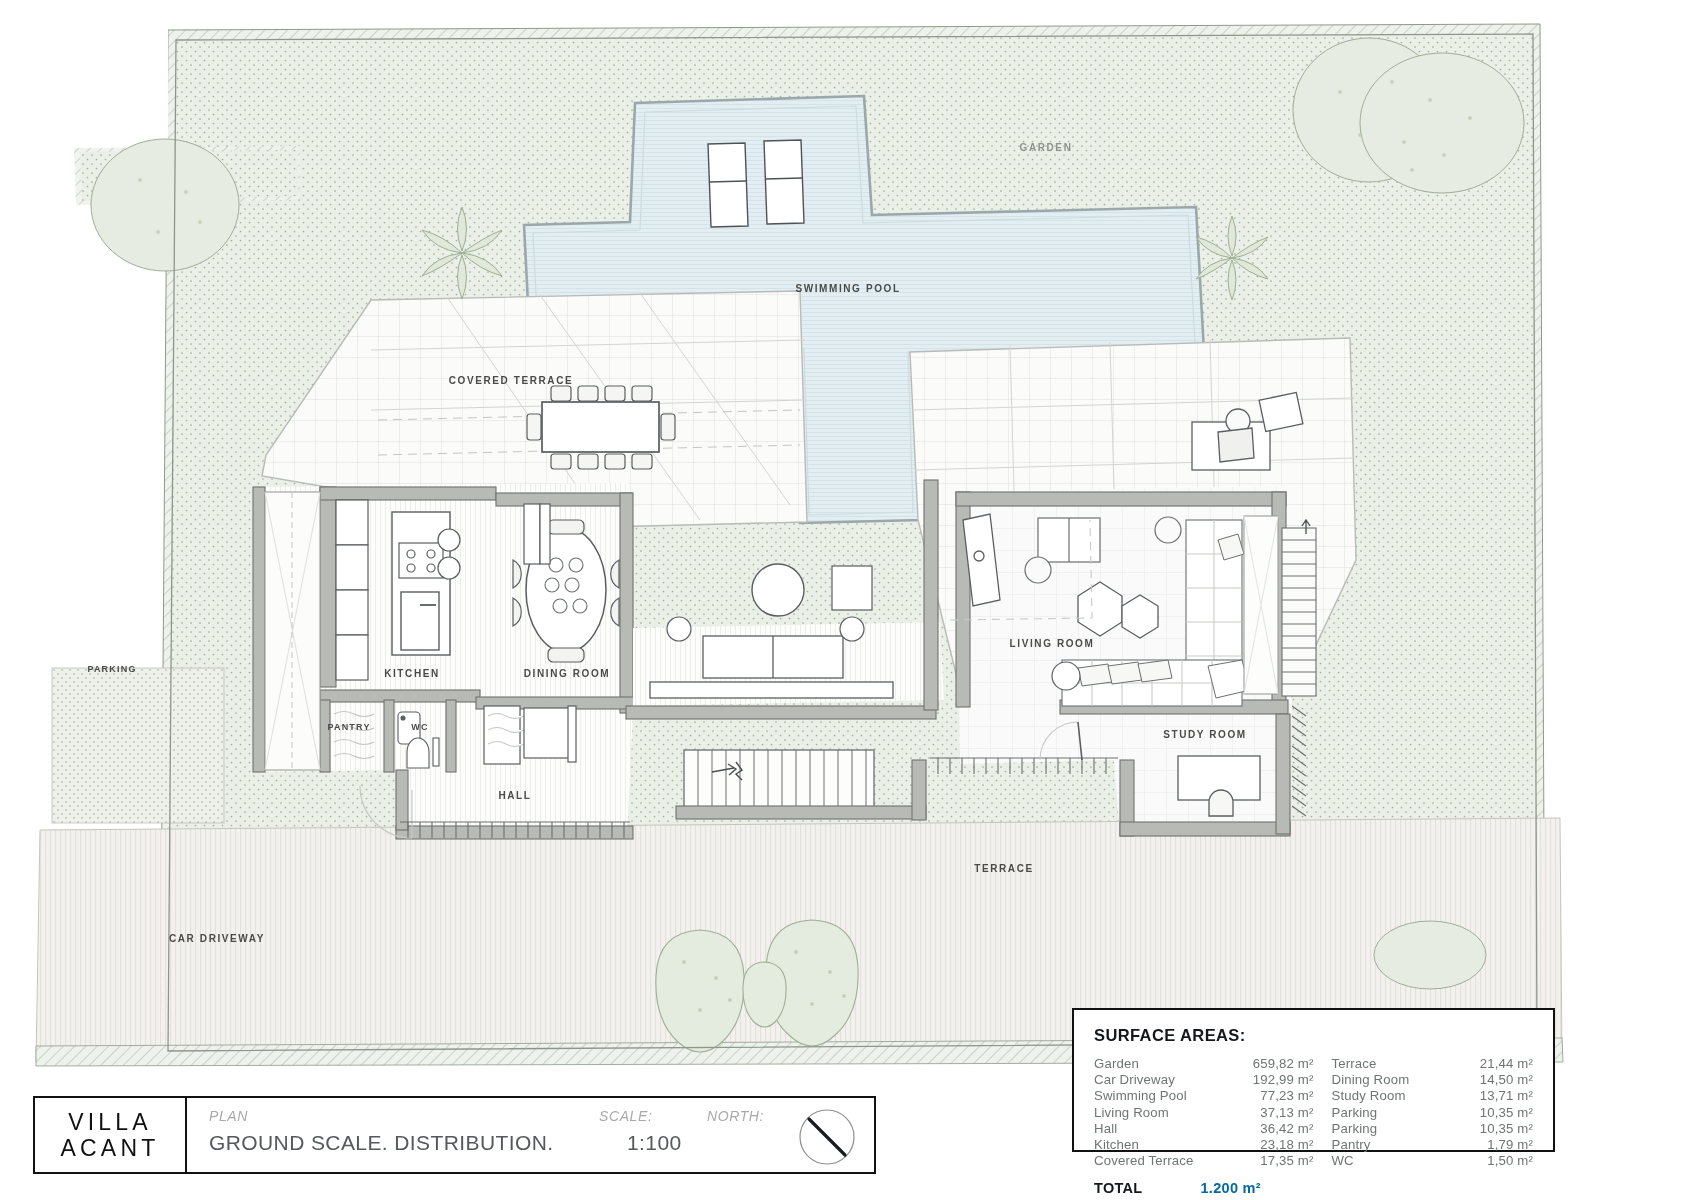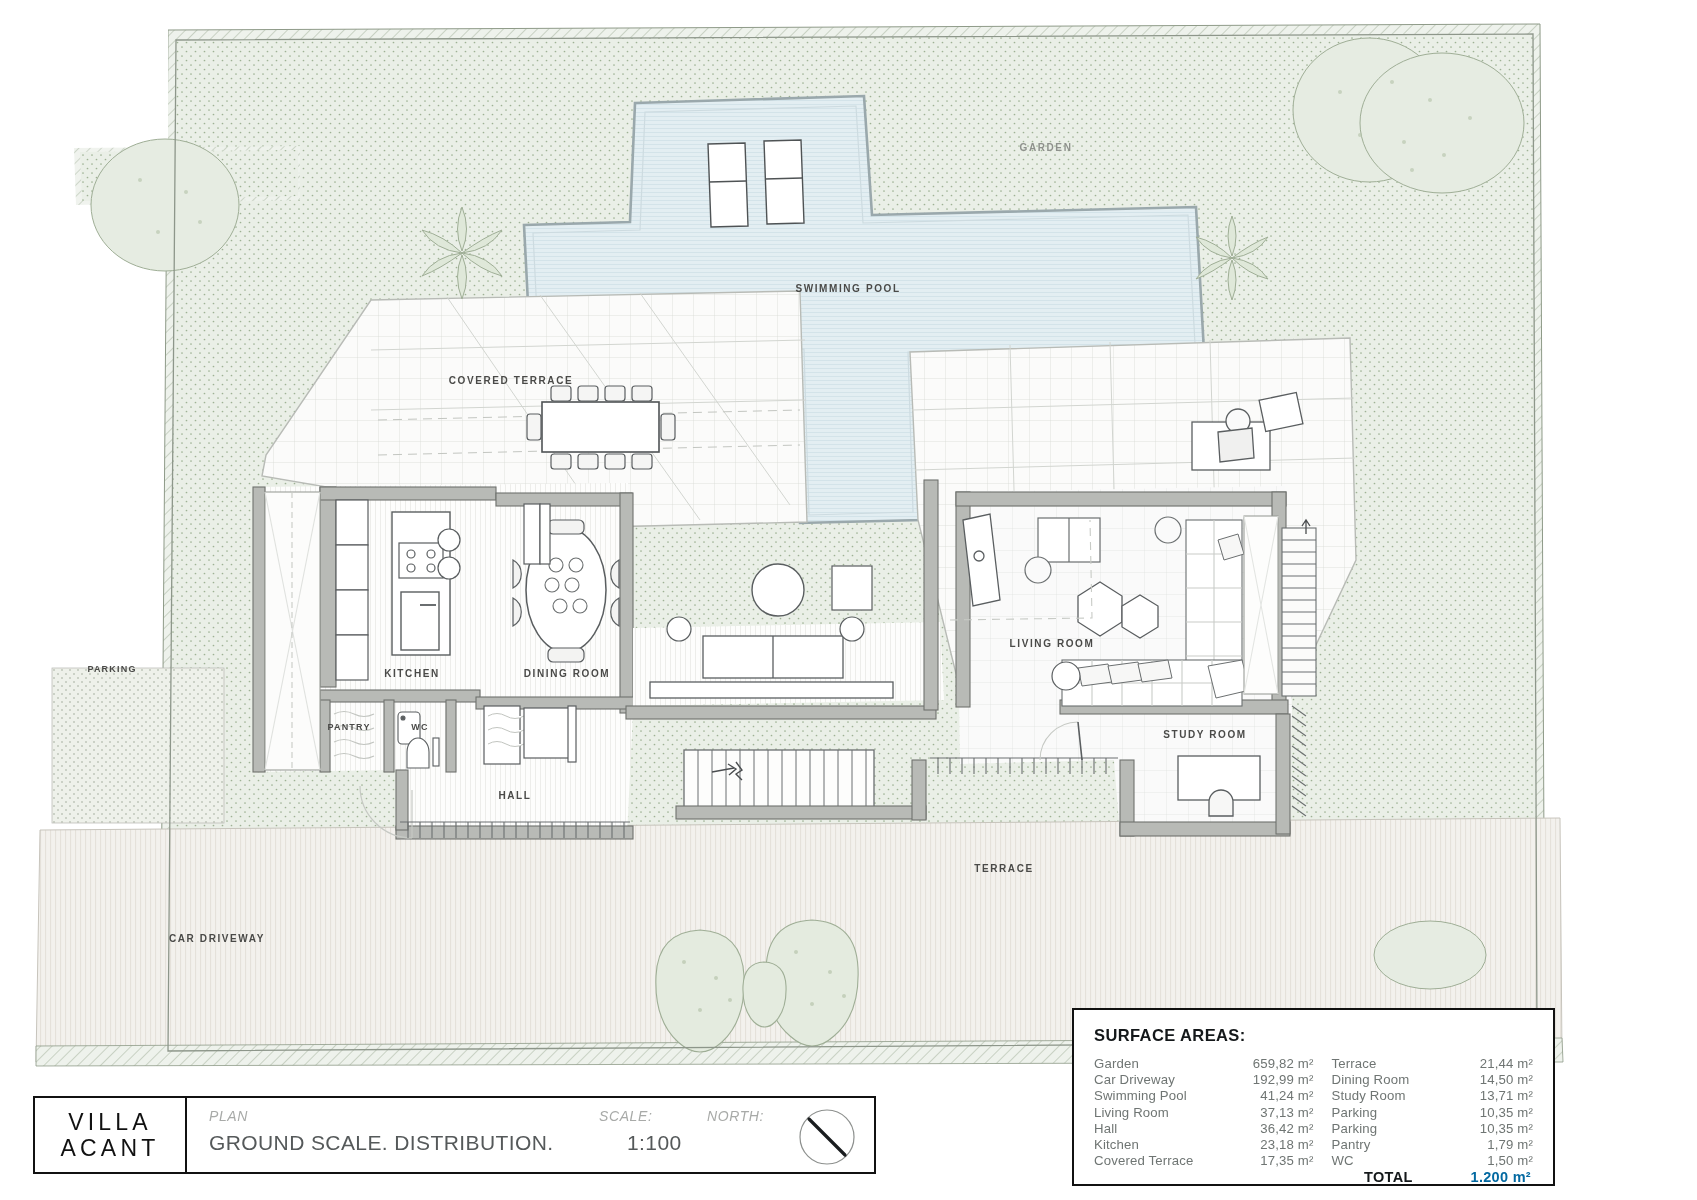--- a/index.html
+++ b/index.html
@@ -24,40 +24,40 @@
     transform: translate(-50%, -50%);
     pointer-events: none;
   }
   .rlabel.sm { font-size: 9px; letter-spacing: 1.2px; }
   .rlabel.faint { color: #8e918c; font-weight: 700; }
 
   
   #areas-panel {
     position: absolute;
     left: 1072px; top: 1008px;
-    width: 483px; height: 178px;
+    width: 483px; height: 144px;
     background: #ffffff;
     border: 2.5px solid #111;
     padding: 16px 20px 10px 20px;
   }
   #areas-title {
     font-size: 16.5px; font-weight: 700; color: #14181a;
     letter-spacing: 0.4px; margin-bottom: 11px;
   }
   .areas-cols { display: flex; gap: 0px; }
   .areas-col { flex: 1 1 50%; }
   .arow { display: flex; justify-content: space-between;
           font-size: 13.2px; color: #6f7573; line-height: 16.2px;
           letter-spacing: 0.15px; }
   .arow .an { white-space: nowrap; }
   .arow .av { white-space: nowrap; }
   .areas-col.right .arow { padding-left: 18px; }
   #total-row {
-    display: flex; justify-content: flex-end; gap: 58px;
-    padding-right: 2px;
+    display: flex; gap: 58px;
+    margin-top: 11px; padding-right: 2px;
   }
   #total-row .tl { font-size: 14.5px; font-weight: 700; color: #14181a; letter-spacing: 0.3px; }
   #total-row .tv { font-size: 14.5px; font-weight: 700; color: #0369a1; letter-spacing: 0.3px; }
 
   
   #title-block {
     position: absolute;
     left: 33px; top: 1096px;
     width: 843px; height: 78px;
     background: #ffffff;
@@ -582,21 +582,21 @@
           <div class="arow">
             <span class="an">Garden</span>
             <span class="av">659,82 m²</span>
           </div>
           <div class="arow">
             <span class="an">Car Driveway</span>
             <span class="av">192,99 m²</span>
           </div>
           <div class="arow">
             <span class="an">Swimming Pool</span>
-            <span class="av">41,24 m²</span>
+            <span class="av">77,23 m²</span>
           </div>
           <div class="arow">
             <span class="an">Living Room</span>
             <span class="av">37,13 m²</span>
           </div>
           <div class="arow">
             <span class="an">Hall</span>
             <span class="av">36,42 m²</span>
           </div>
           <div class="arow">

